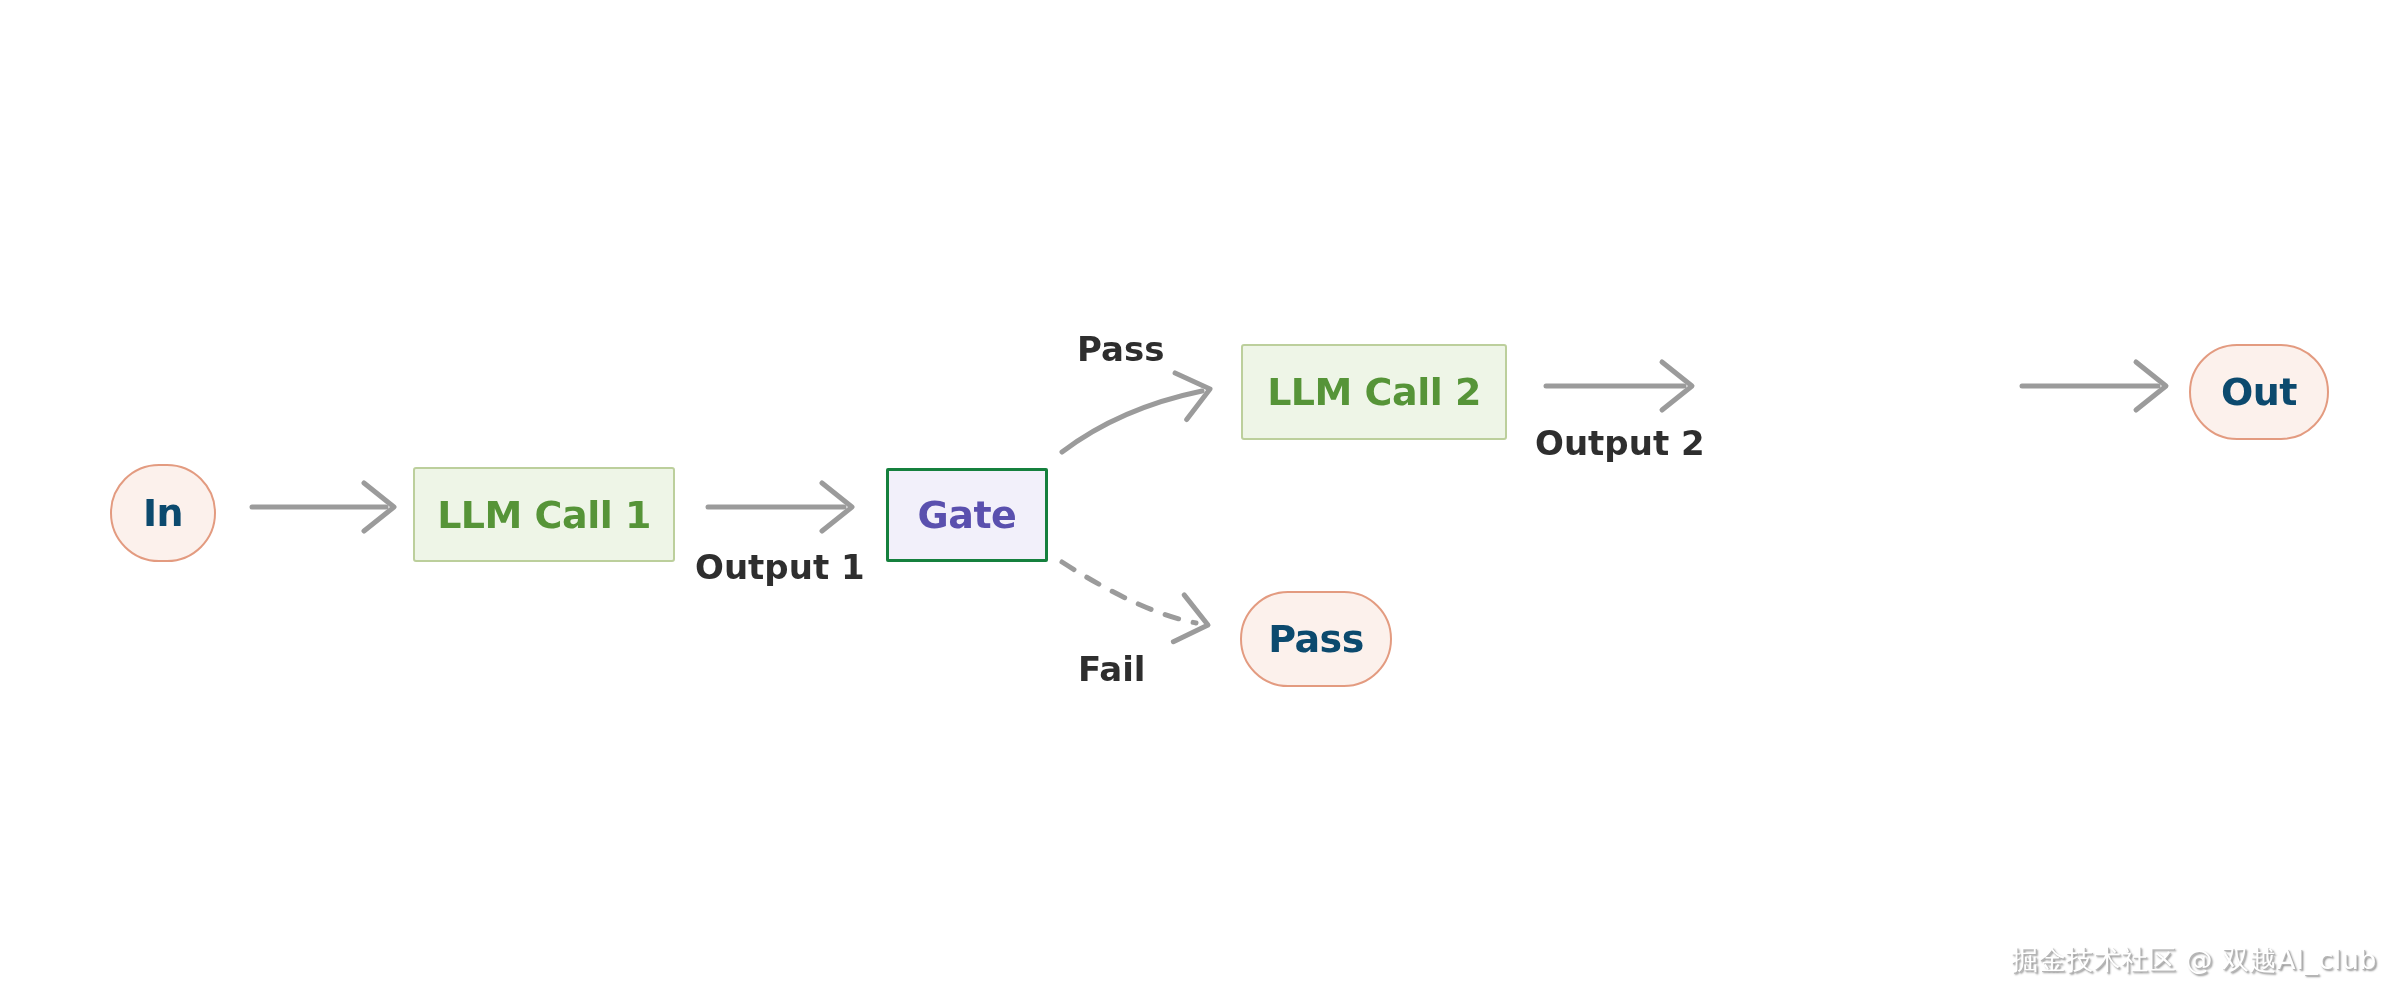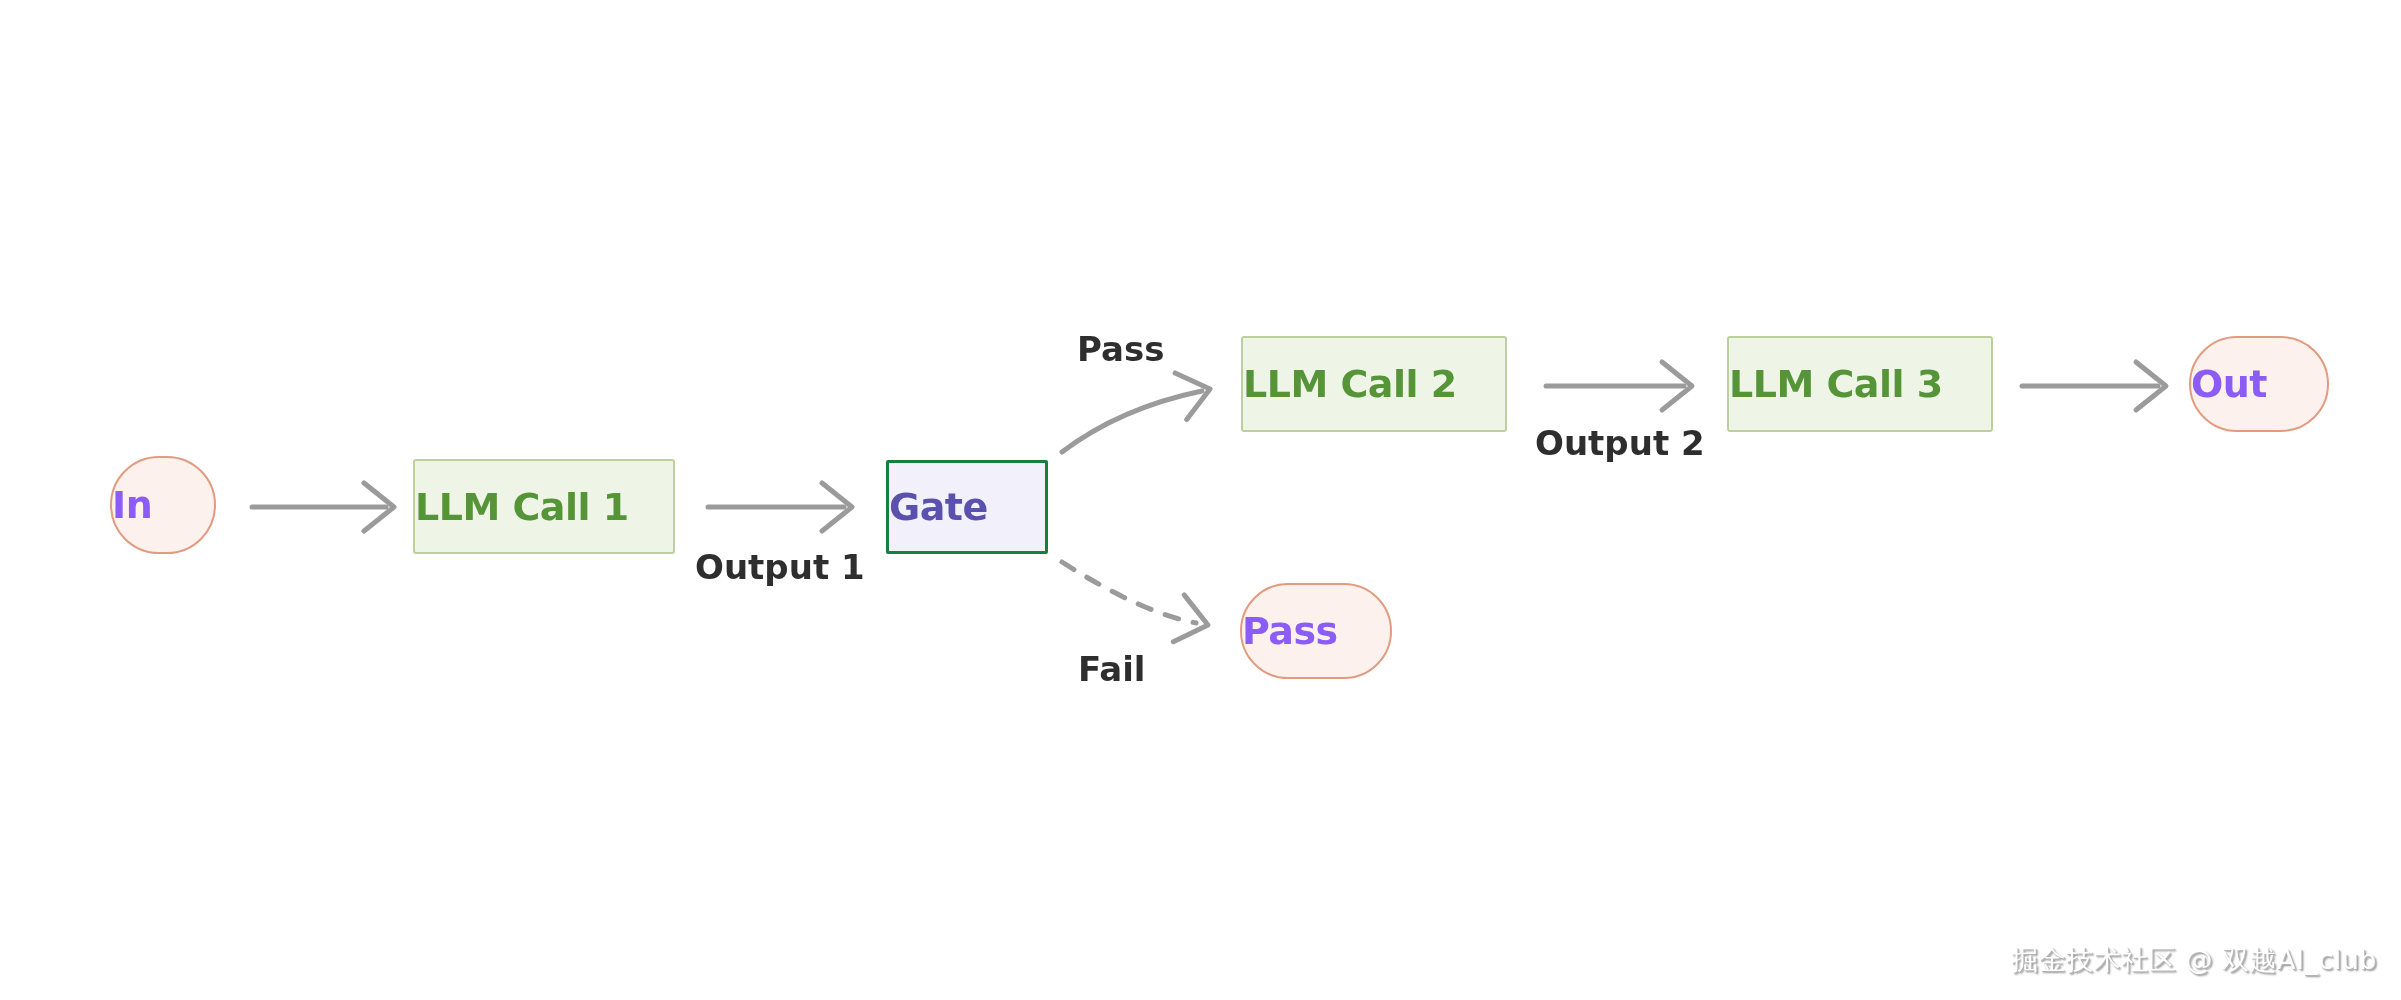--- a/index.html
+++ b/index.html
@@ -17,44 +17,45 @@
   }
   #edges-svg {
     position: absolute;
     left: 0; top: 0;
     width: 2401px; height: 1000px;
   }
   .node {
     position: absolute;
     display: flex;
     align-items: center;
-    justify-content: flex-start;
+    justify-content: center;
     font-weight: bold;
     font-size: 38px;
     letter-spacing: -0.5px;
     box-sizing: border-box;
     white-space: nowrap;
+    margin-top: 8px;
   }
   .box-green {
     background: #eef5e7;
     border: 2px solid #bccf9c;
     border-radius: 3px;
     color: #569438;
   }
   .box-gate {
     background: #f2f0fa;
     border: 3px solid #15803d;
     border-radius: 2px;
     color: #5a50ae;
   }
   .pill {
     background: #fcf1ec;
     border: 2px solid #e39b80;
     border-radius: 50px;
-    color: #8b5cf6;
+    color: #0c4a6e;
   }
   .edge-label {
     position: absolute;
     font-size: 34px;
     color: #2e2e2e;
     font-weight: 700;
     white-space: nowrap;
   }
   .center { }
   #watermark {
@@ -114,23 +115,20 @@
   </div>
 
   <div class="node box-gate" style="left:886px; top:460px; width:162px; height:94px;">
     <span>Gate</span>
   </div>
 
   <div class="node box-green" style="left:1241px; top:336px; width:266px; height:96px;">
     <span>LLM Call 2</span>
   </div>
 
-  <div class="node box-green" style="left:1727px; top:336px; width:266px; height:96px;">
-    <span>LLM Call 3</span>
-  </div>
 
   <div class="node pill" style="left:2189px; top:336px; width:140px; height:96px;">
     <span>Out</span>
   </div>
 
   <div class="node pill" style="left:1240px; top:583px; width:152px; height:96px;">
     <span>Pass</span>
   </div>
 
   <div class="edge-label center" style="left:695px; top:540px; width:170px;margin-top:7px;">Output 1</div>

